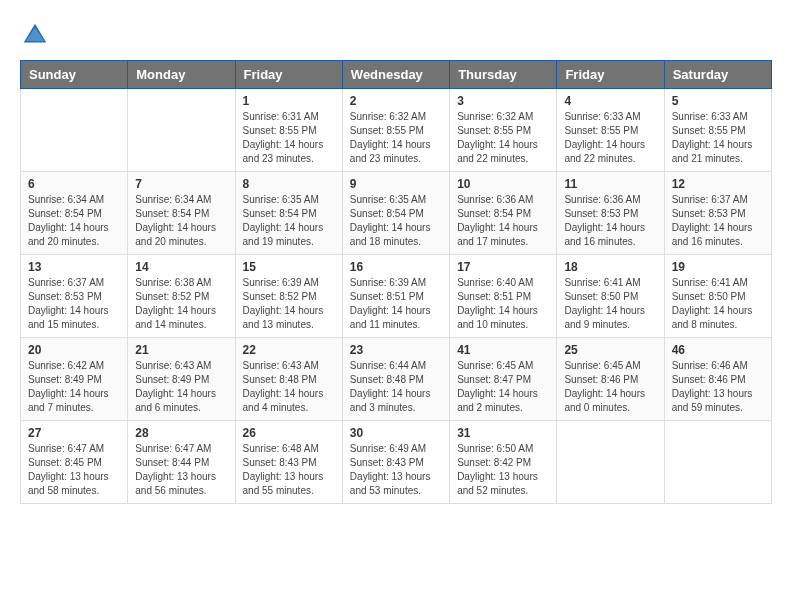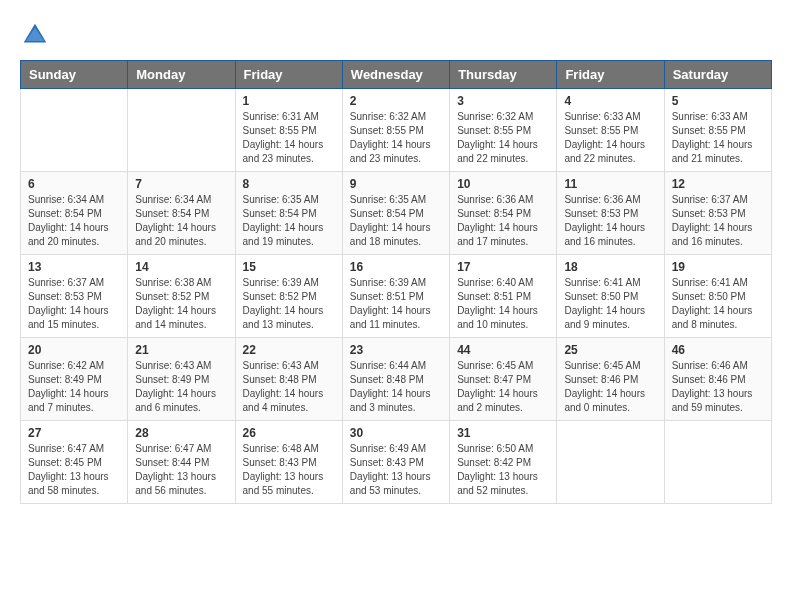--- a/index.html
+++ b/index.html
@@ -266,21 +266,21 @@
 Sunset: 8:48 PM
 Daylight: 14 hours and 4 minutes.</div>
         </td>
         <td>
           <span class="day-num">23</span>
           <div class="day-info" style="white-space: pre-line;">Sunrise: 6:44 AM
 Sunset: 8:48 PM
 Daylight: 14 hours and 3 minutes.</div>
         </td>
         <td>
-          <span class="day-num">44</span>
+          <span class="day-num">41</span>
           <div class="day-info" style="white-space: pre-line;">Sunrise: 6:45 AM
 Sunset: 8:47 PM
 Daylight: 14 hours and 2 minutes.</div>
         </td>
         <td>
           <span class="day-num">25</span>
           <div class="day-info" style="white-space: pre-line;">Sunrise: 6:45 AM
 Sunset: 8:46 PM
 Daylight: 14 hours and 0 minutes.</div>
         </td>

